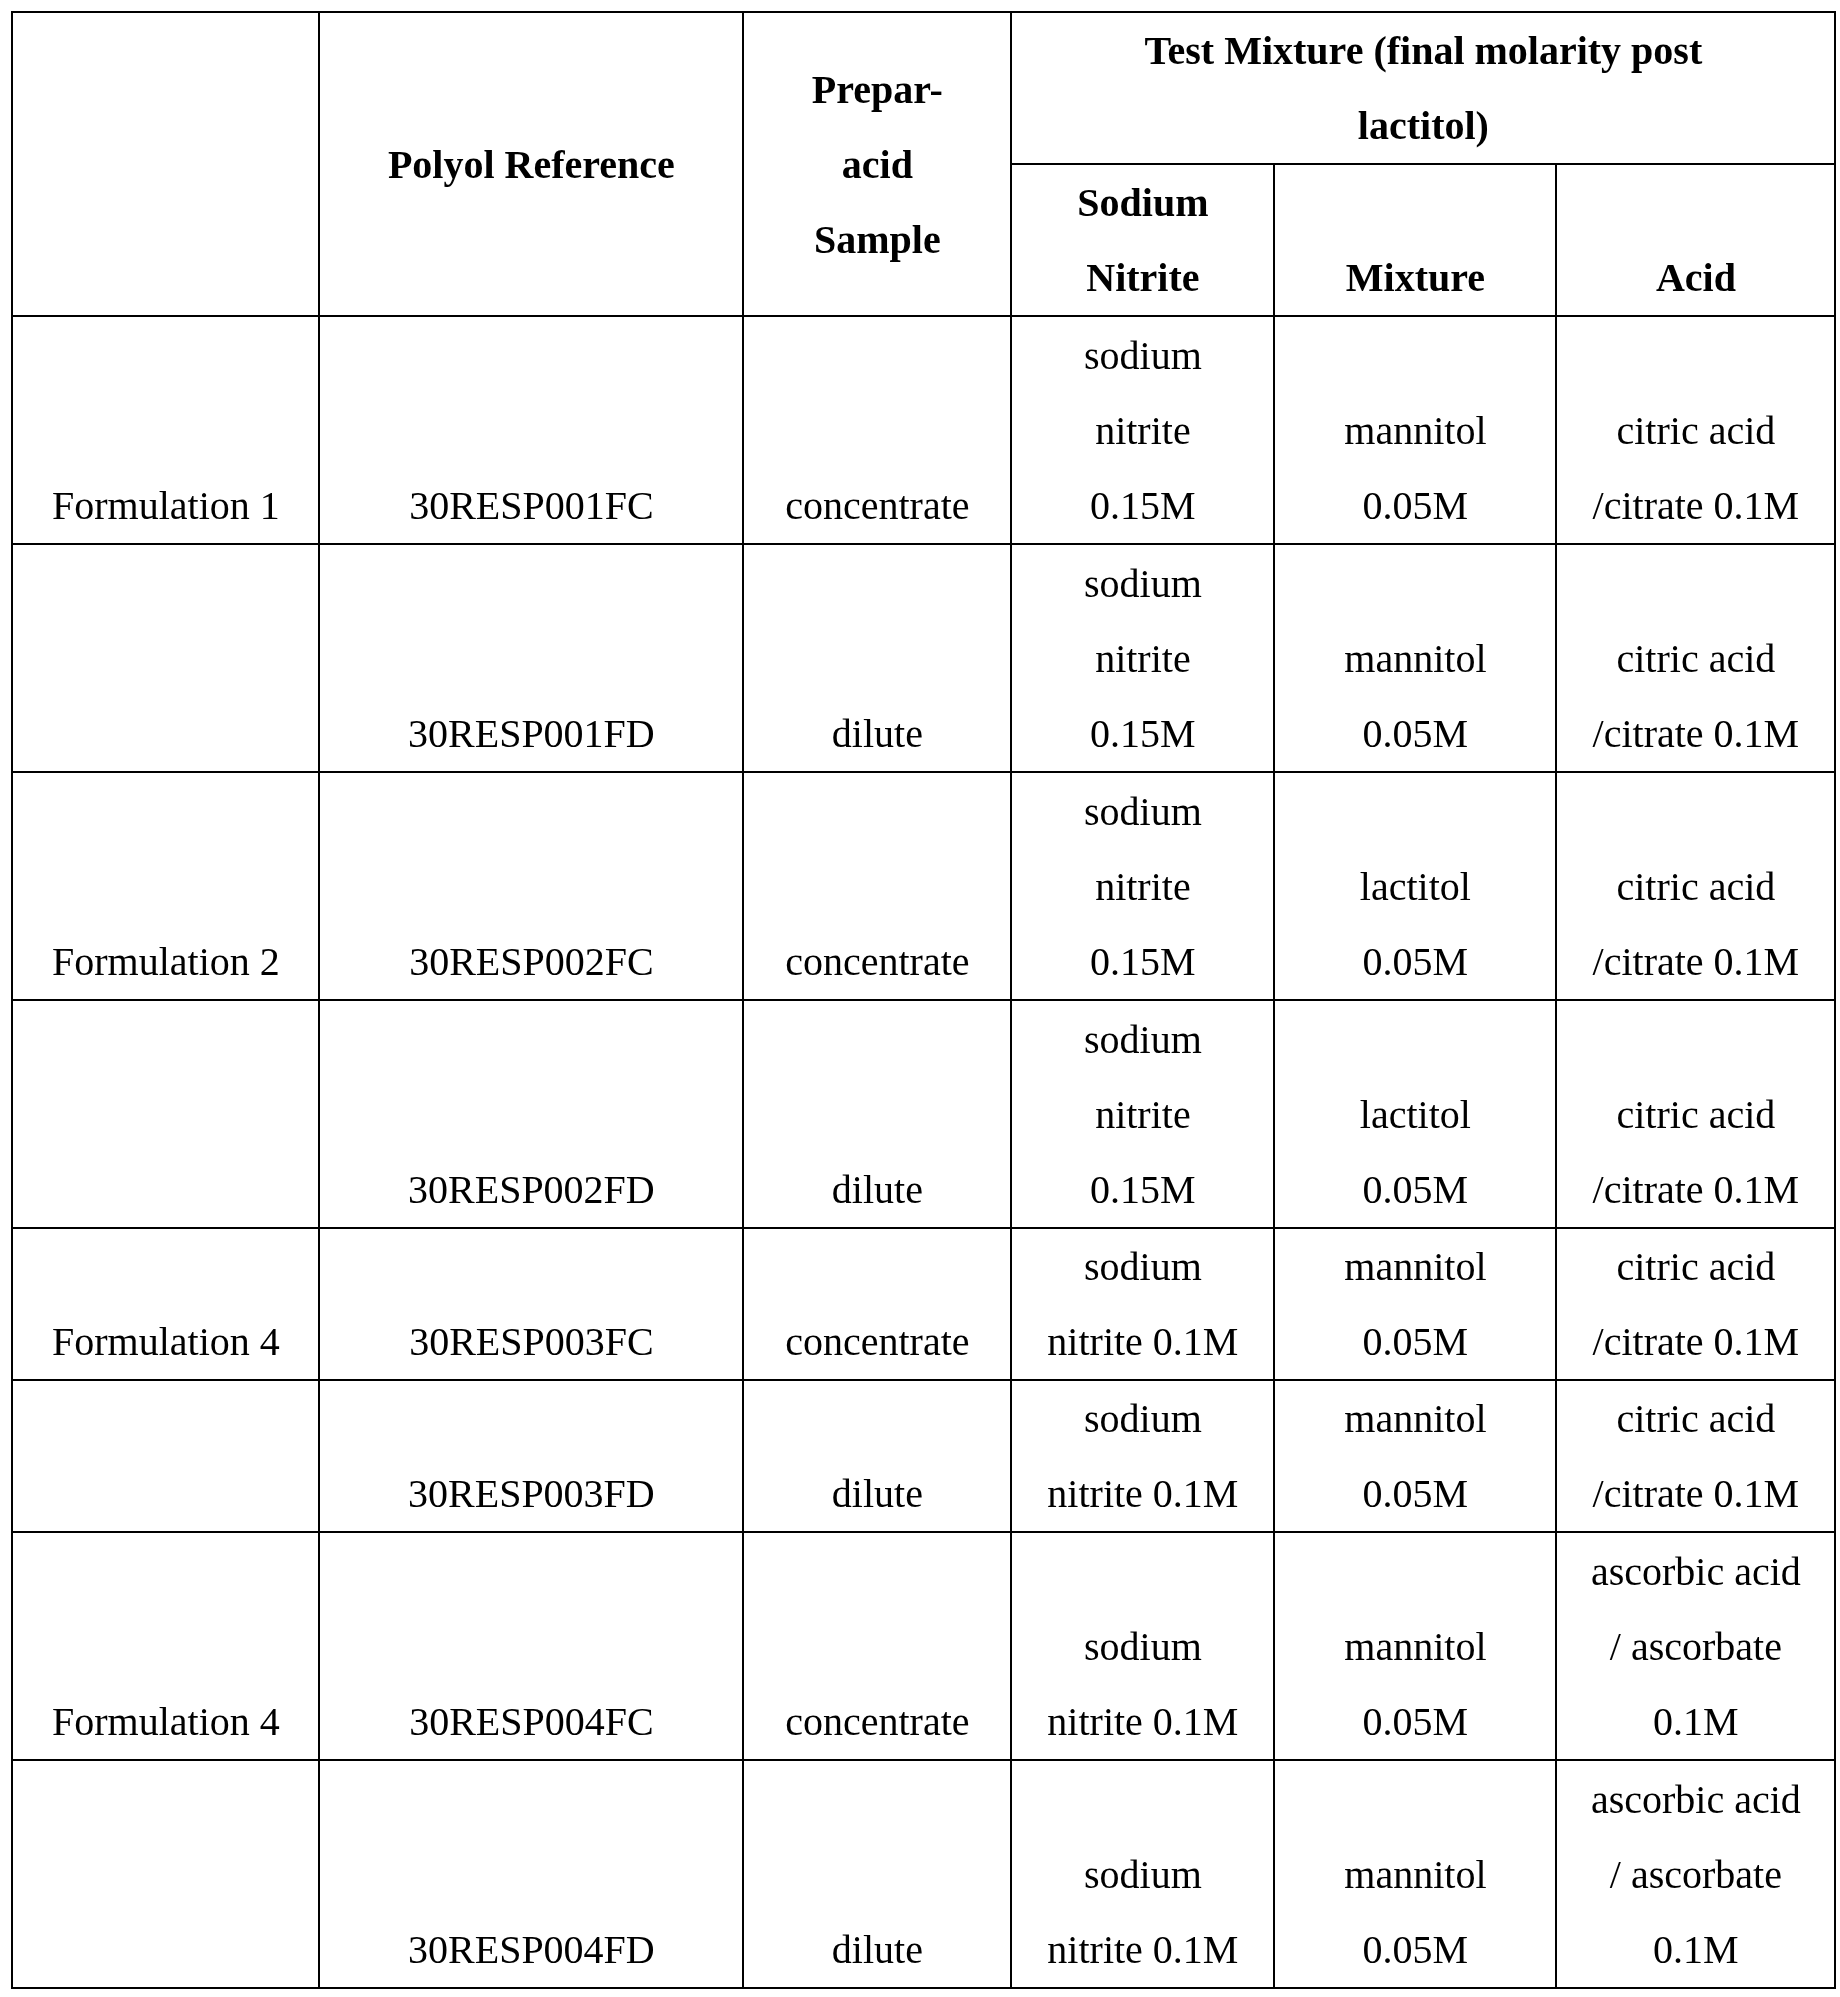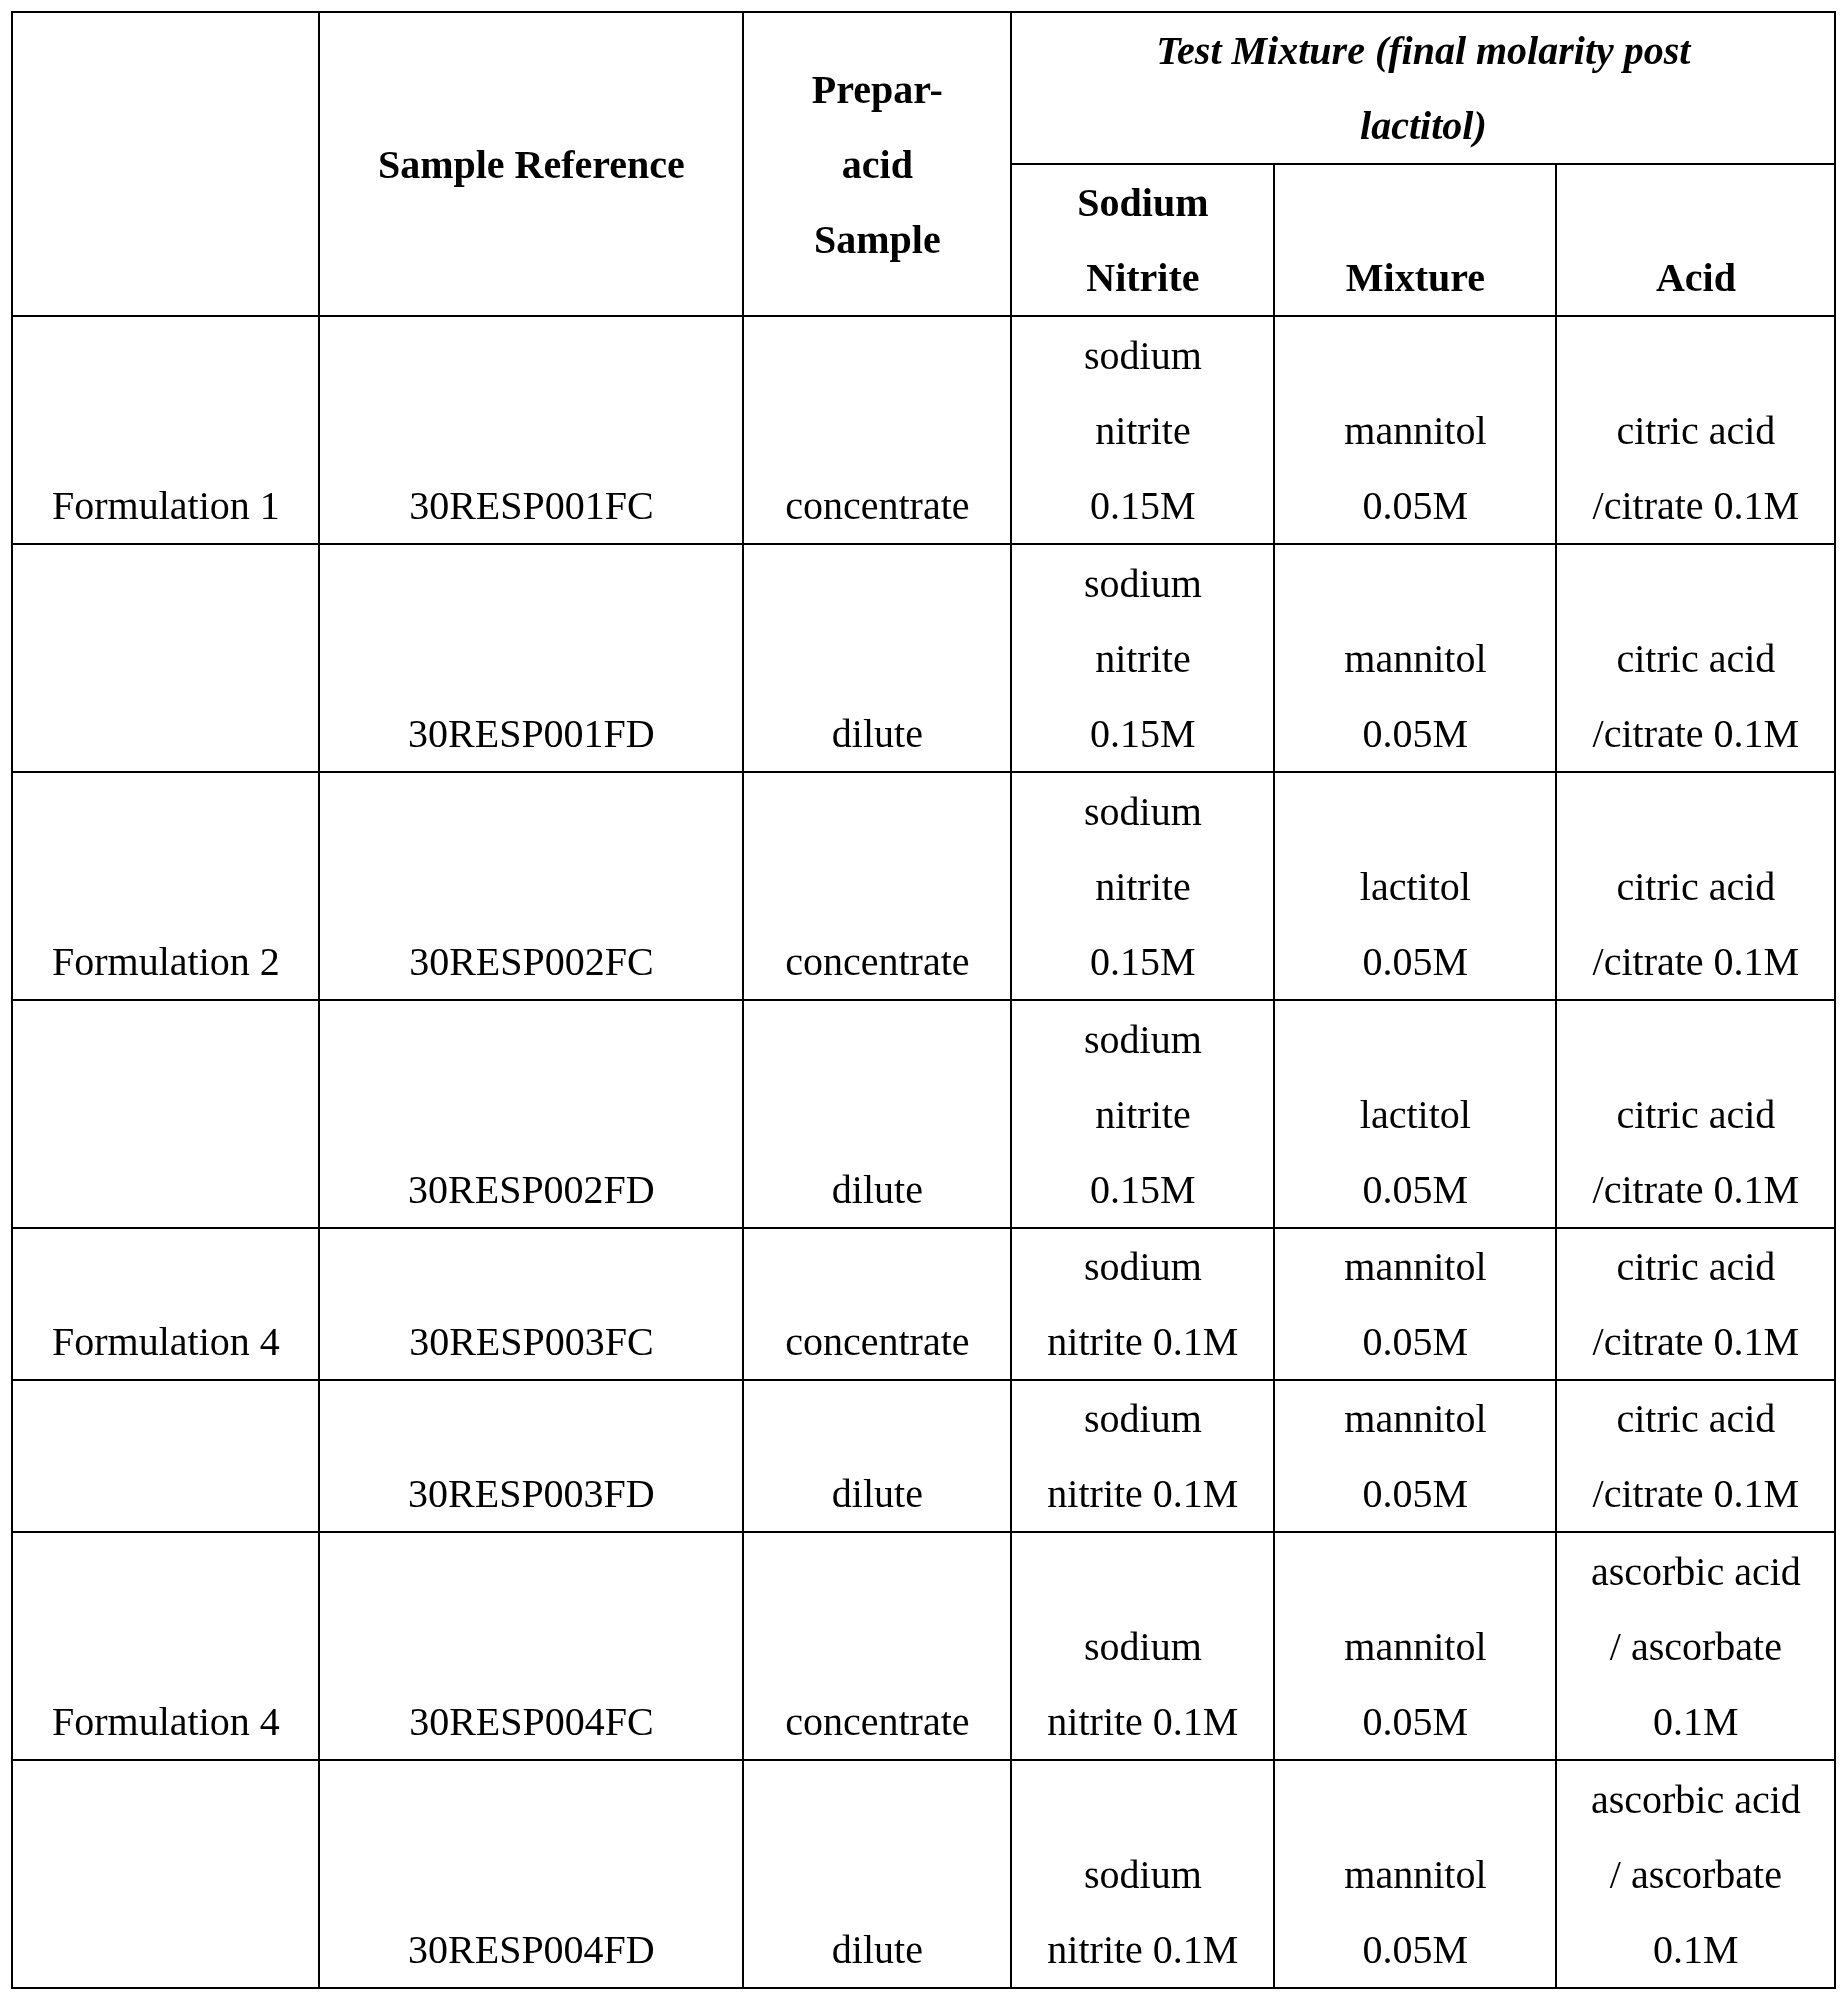--- a/index.html
+++ b/index.html
@@ -12,40 +12,40 @@
     table-layout: fixed;
   }
   table.t td, table.t th {
     border: 2.9px solid #000;
     text-align: center;
     padding: 0 5.7px;
     line-height: 75px;
     vertical-align: bottom;
   }
   table.t th { font-weight: bold; vertical-align: middle; }
-  th.group { vertical-align: top; line-height: 75px; font-style: italic; }
+  th.group { vertical-align: top; line-height: 75px; }
   td.label { text-align: left; padding-left: 28.5px; margin-left: 46px; }
   .cell-line { display: block; white-space: nowrap; }
 </style>
 </head>
 <body>
 
 <table class="t">
   <colgroup>
     <col style="width:307px">
       <col style="width:424px">
       <col style="width:268px">
     <col style="width:263px">
       <col style="width:282px">
       <col style="width:279px">
   </colgroup>
   <thead>
     <tr style="height:152px">
       <th rowspan="2"></th>
-      <th rowspan="2">Sample Reference</th>
+      <th rowspan="2">Polyol Reference</th>
       <th rowspan="2">
         <span class="cell-line">Prepar-</span>
         <span class="cell-line">acid</span>
         <span class="cell-line">Sample</span>
       </th>
       <th colspan="3" class="group">
         <span class="cell-line">Test Mixture (final molarity post</span>
         <span class="cell-line">lactitol)</span>
       </th>
     </tr>

